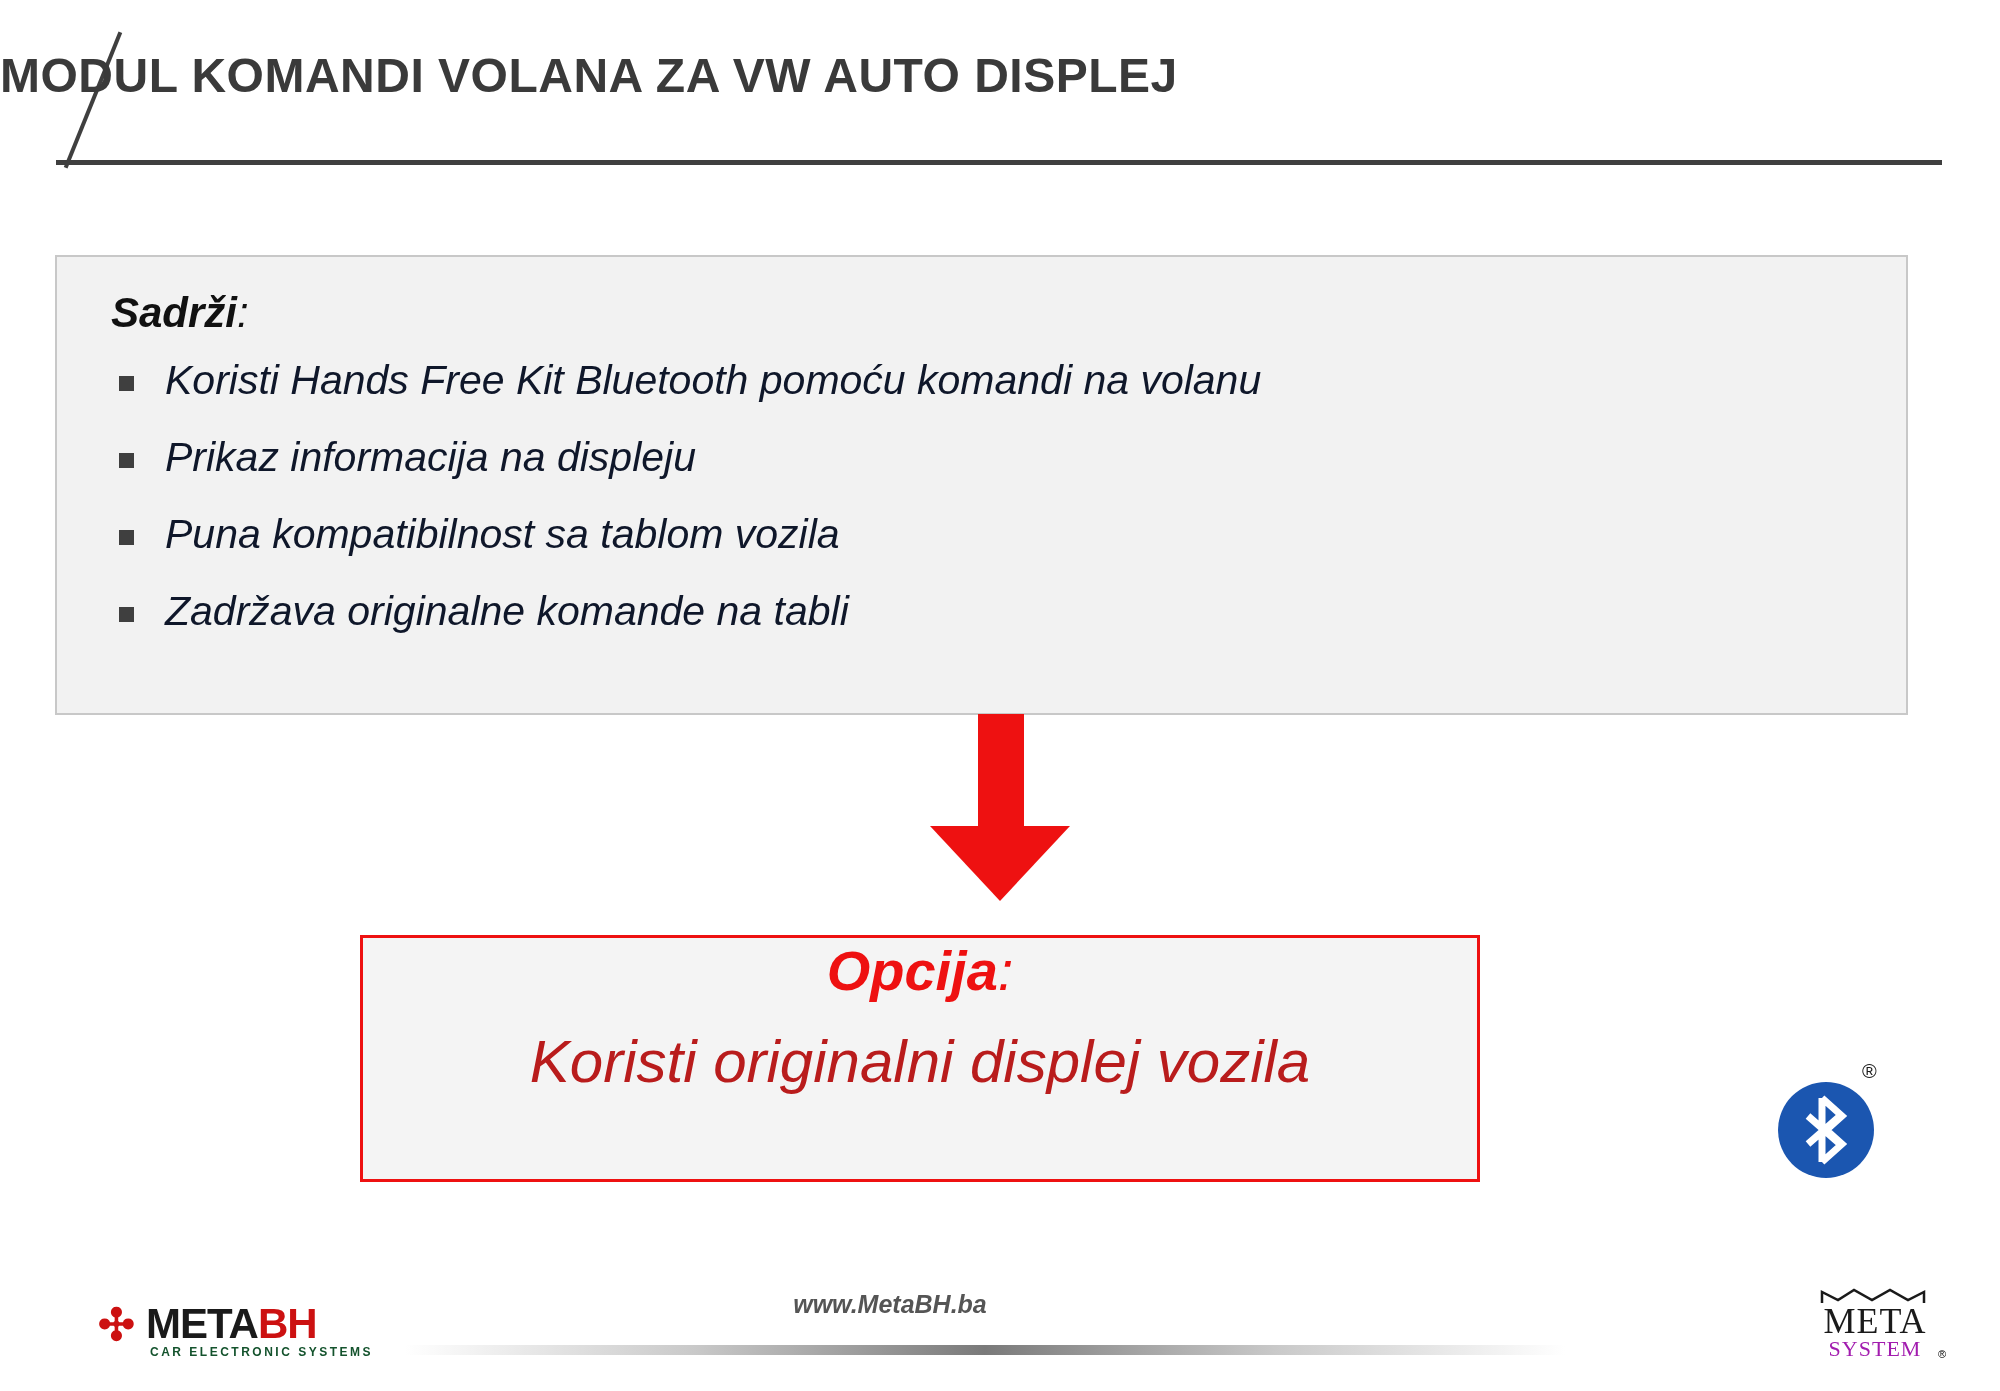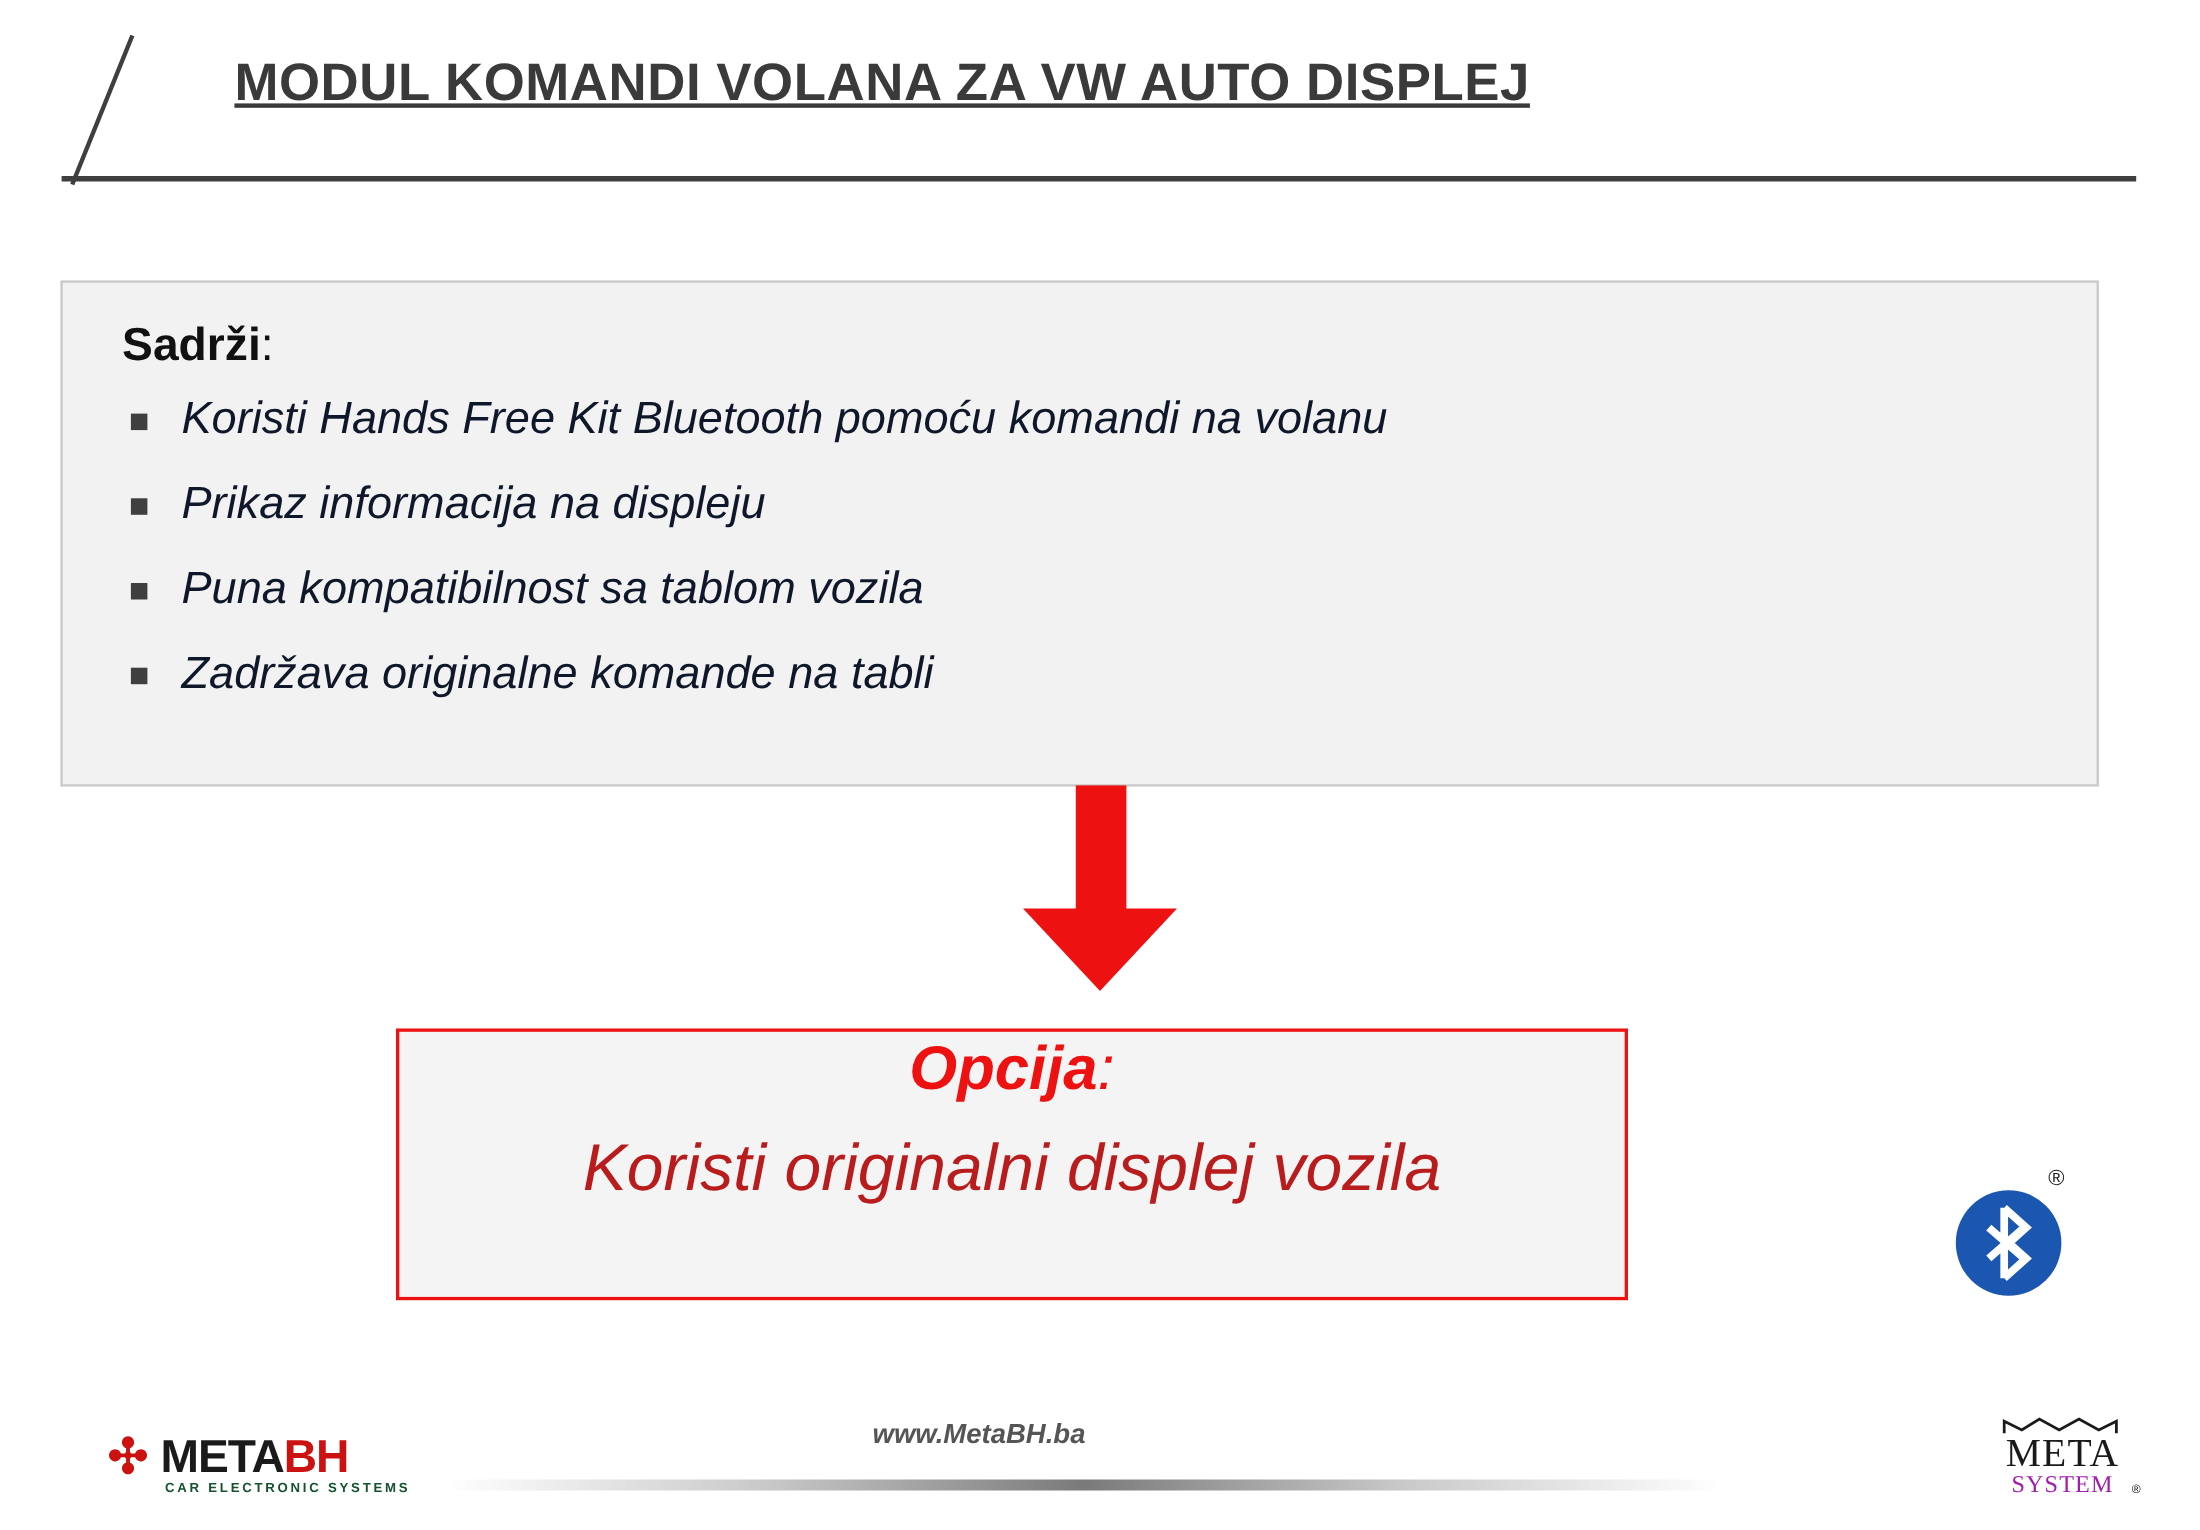--- a/index.html
+++ b/index.html
@@ -14,26 +14,25 @@
     font-family: "Liberation Sans", sans-serif;
     overflow: hidden;
   }
 
   
   .slide-title {
     position: absolute;
     left: 0;
     top: 48px;
     width: 1604px;
-    text-align: center;
+    text-align: left;
     font-size: 48px;
     font-weight: bold;
     color: #3a3a3a;
     letter-spacing: 0.5px;
-    text-decoration: underline;
   }
   .header-rule {
     position: absolute;
     left: 56px;
     top: 160px;
     width: 1886px;
     height: 5px;
     background: #3f3f3f;
   }
   .header-slash {
@@ -61,20 +60,21 @@
     top: 255px;
     width: 1853px;
     height: 460px;
     background: #f2f2f2;
     border: 2px solid #c8c8c8;
     box-sizing: border-box;
     padding: 26px 40px 0 40px;
   }
   .content-heading {
     font-size: 42px;
+    font-style: italic;
     color: #111111;
     margin: 6px 0 20px 14px;
   }
   .content-heading b {
     font-weight: bold;
   }
   .bullet-list {
     margin: 0;
     padding: 0;
     list-style: none;

